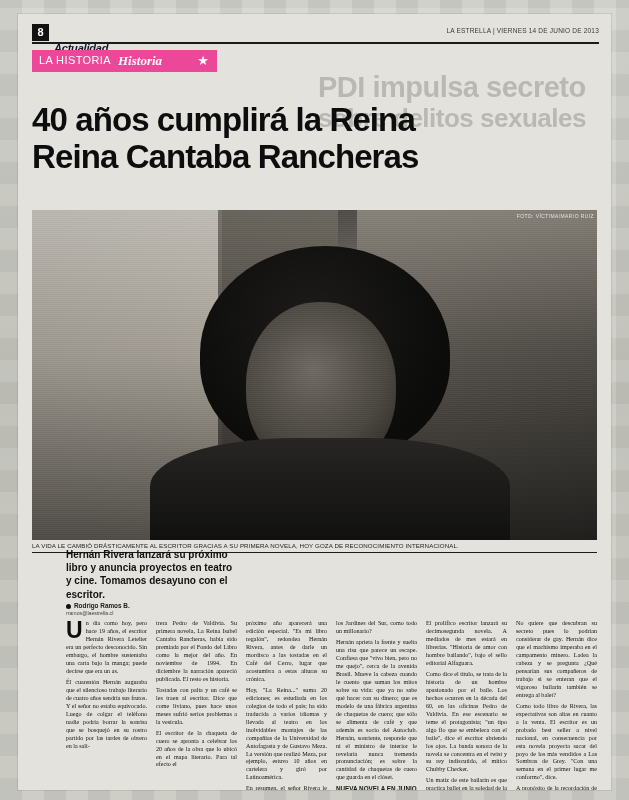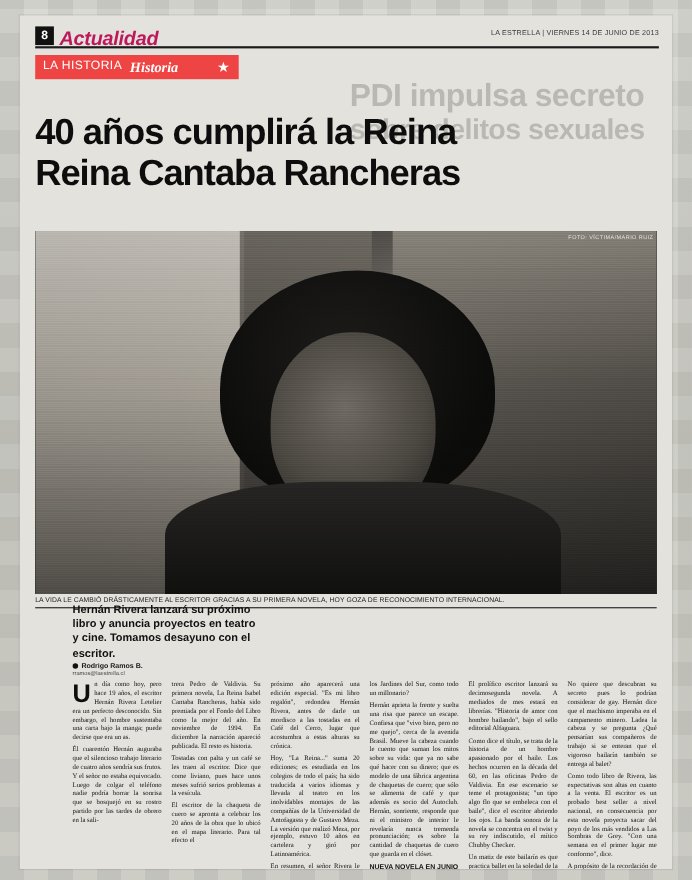--- a/index.html
+++ b/index.html
@@ -70,26 +70,26 @@
     color: #fff;
     font-family: "Liberation Sans", sans-serif;
     font-weight: bold;
     font-size: 11px;
     text-align: center;
     line-height: 17px;
   }
   .section-name {
     position: absolute;
     left: 22px;
-    top: 1px;
+    top: 18px;
     font-family: "Liberation Sans", sans-serif;
     font-weight: bold;
     font-style: italic;
-    font-size: 18px;
-    color: #be185d;
+    font-size: 11px;
+    color: #0f172a;
     letter-spacing: -0.2px;
   }
   .masthead-right {
     position: absolute;
     right: 0;
     top: 3px;
     font-family: "Liberation Sans", sans-serif;
     font-size: 6.5px;
     color: #3a3a3a;
     letter-spacing: 0.2px;
@@ -103,21 +103,21 @@
     background: #1b1b1b;
   }
 
   
   .kicker {
     position: absolute;
     left: 14px;
     top: 36px;
     width: 185px;
     height: 22px;
-    background: #ef4444;
+    background: #ec4899;
   }
   .kicker .k1 {
     position: absolute;
     left: 7px;
     top: 4px;
     color: #fff;
     font-family: "Liberation Sans", sans-serif;
     font-size: 11px;
     letter-spacing: 0.4px;
   }

